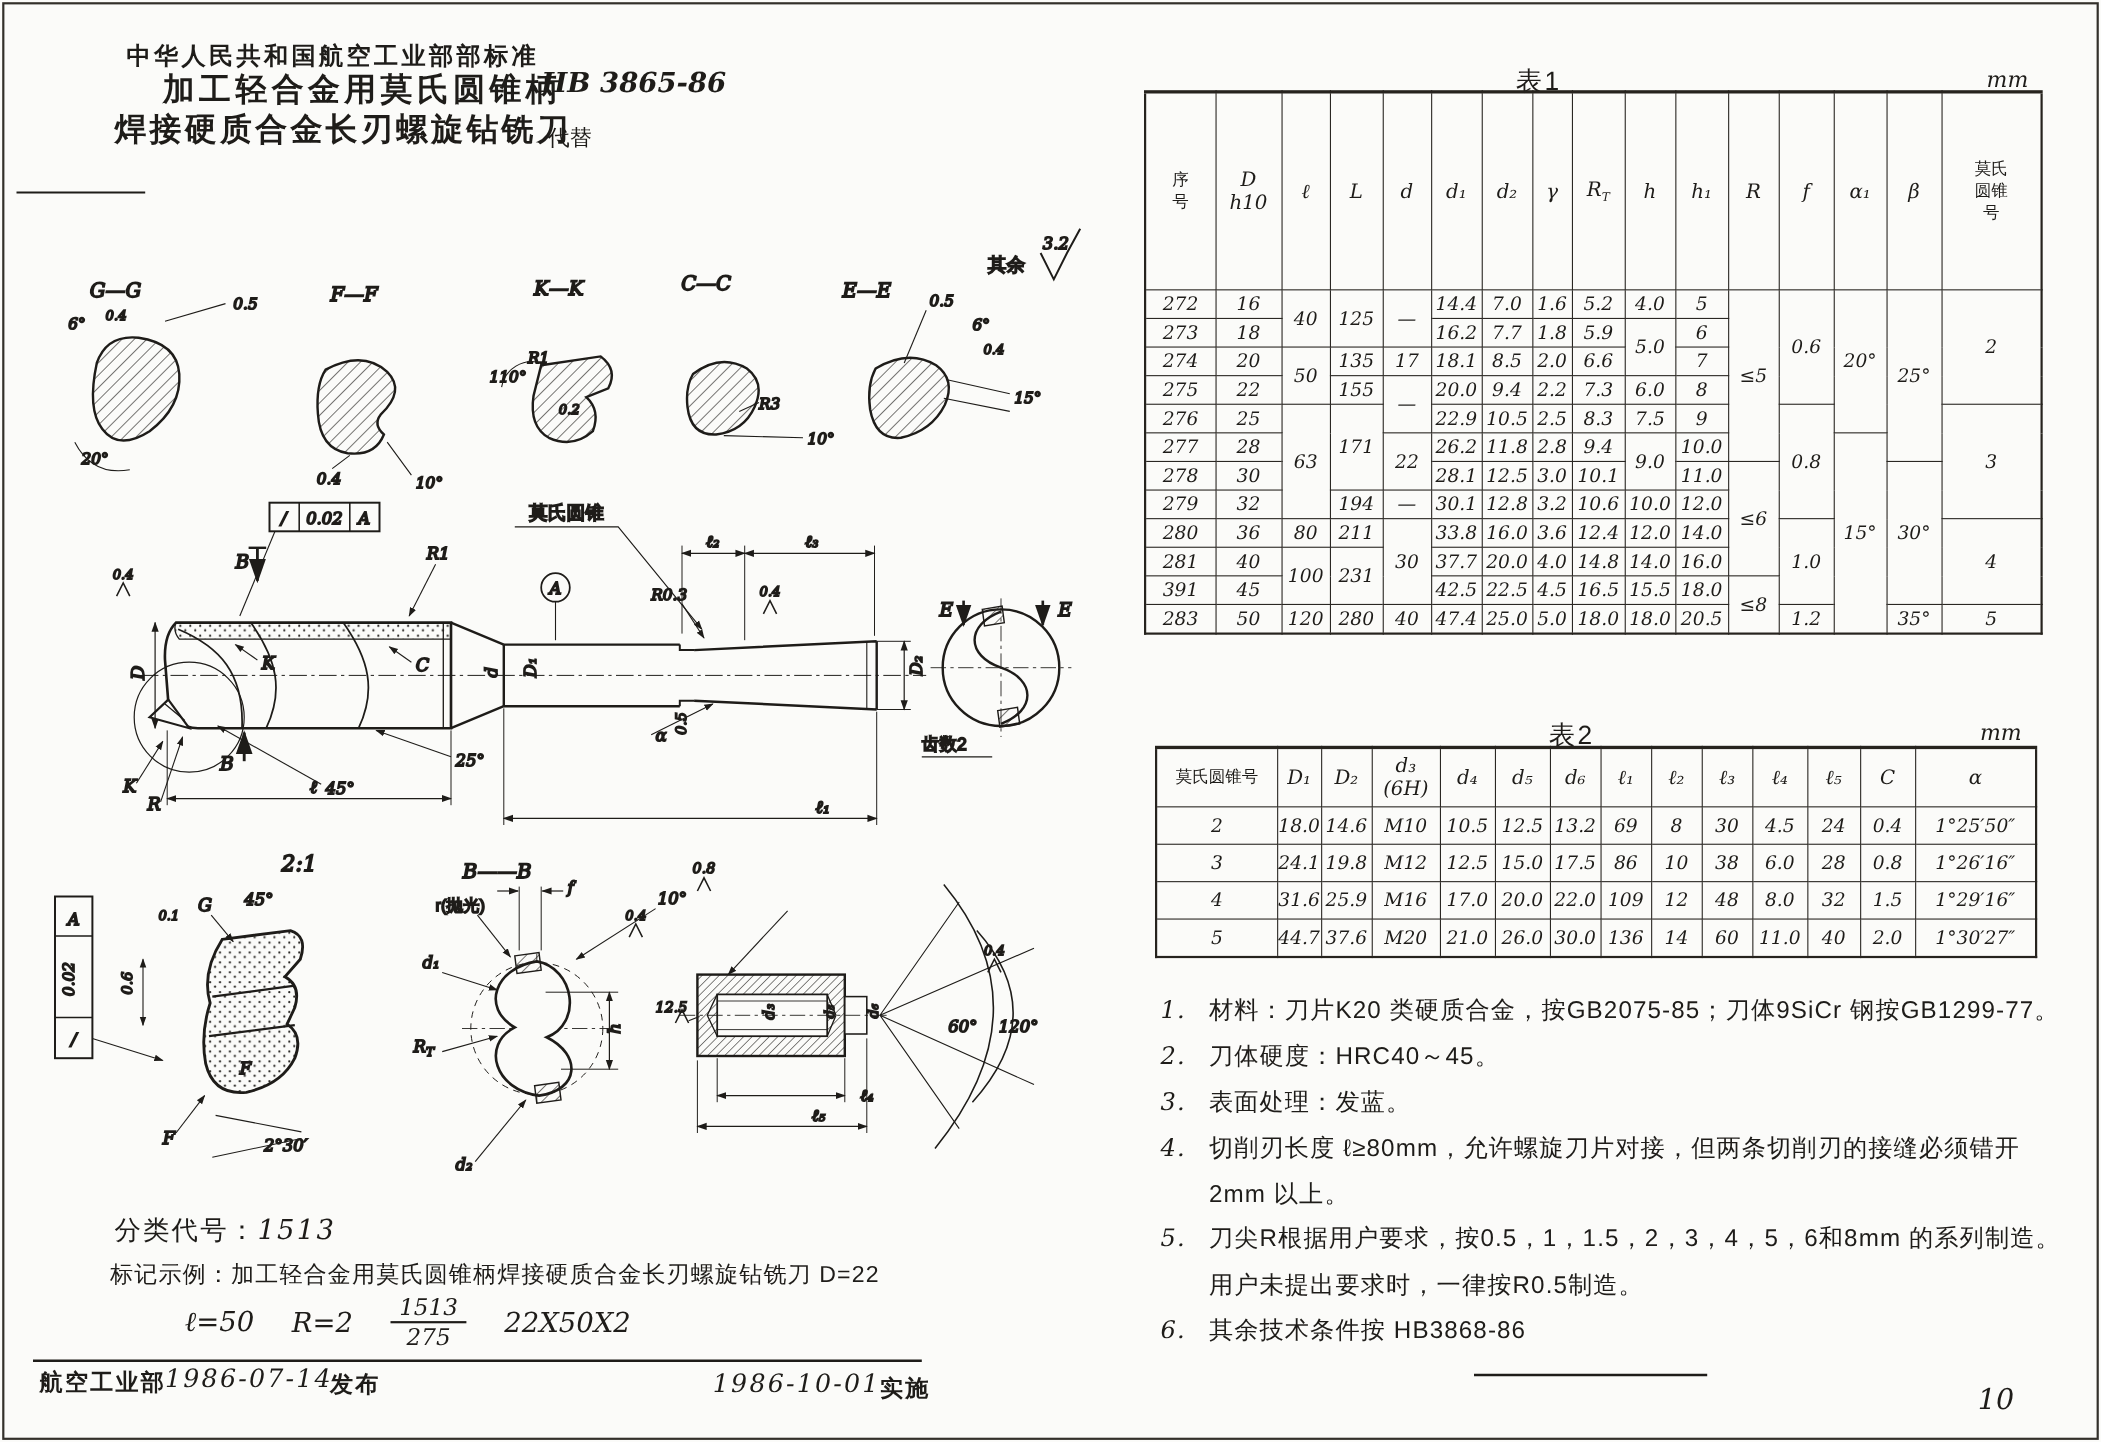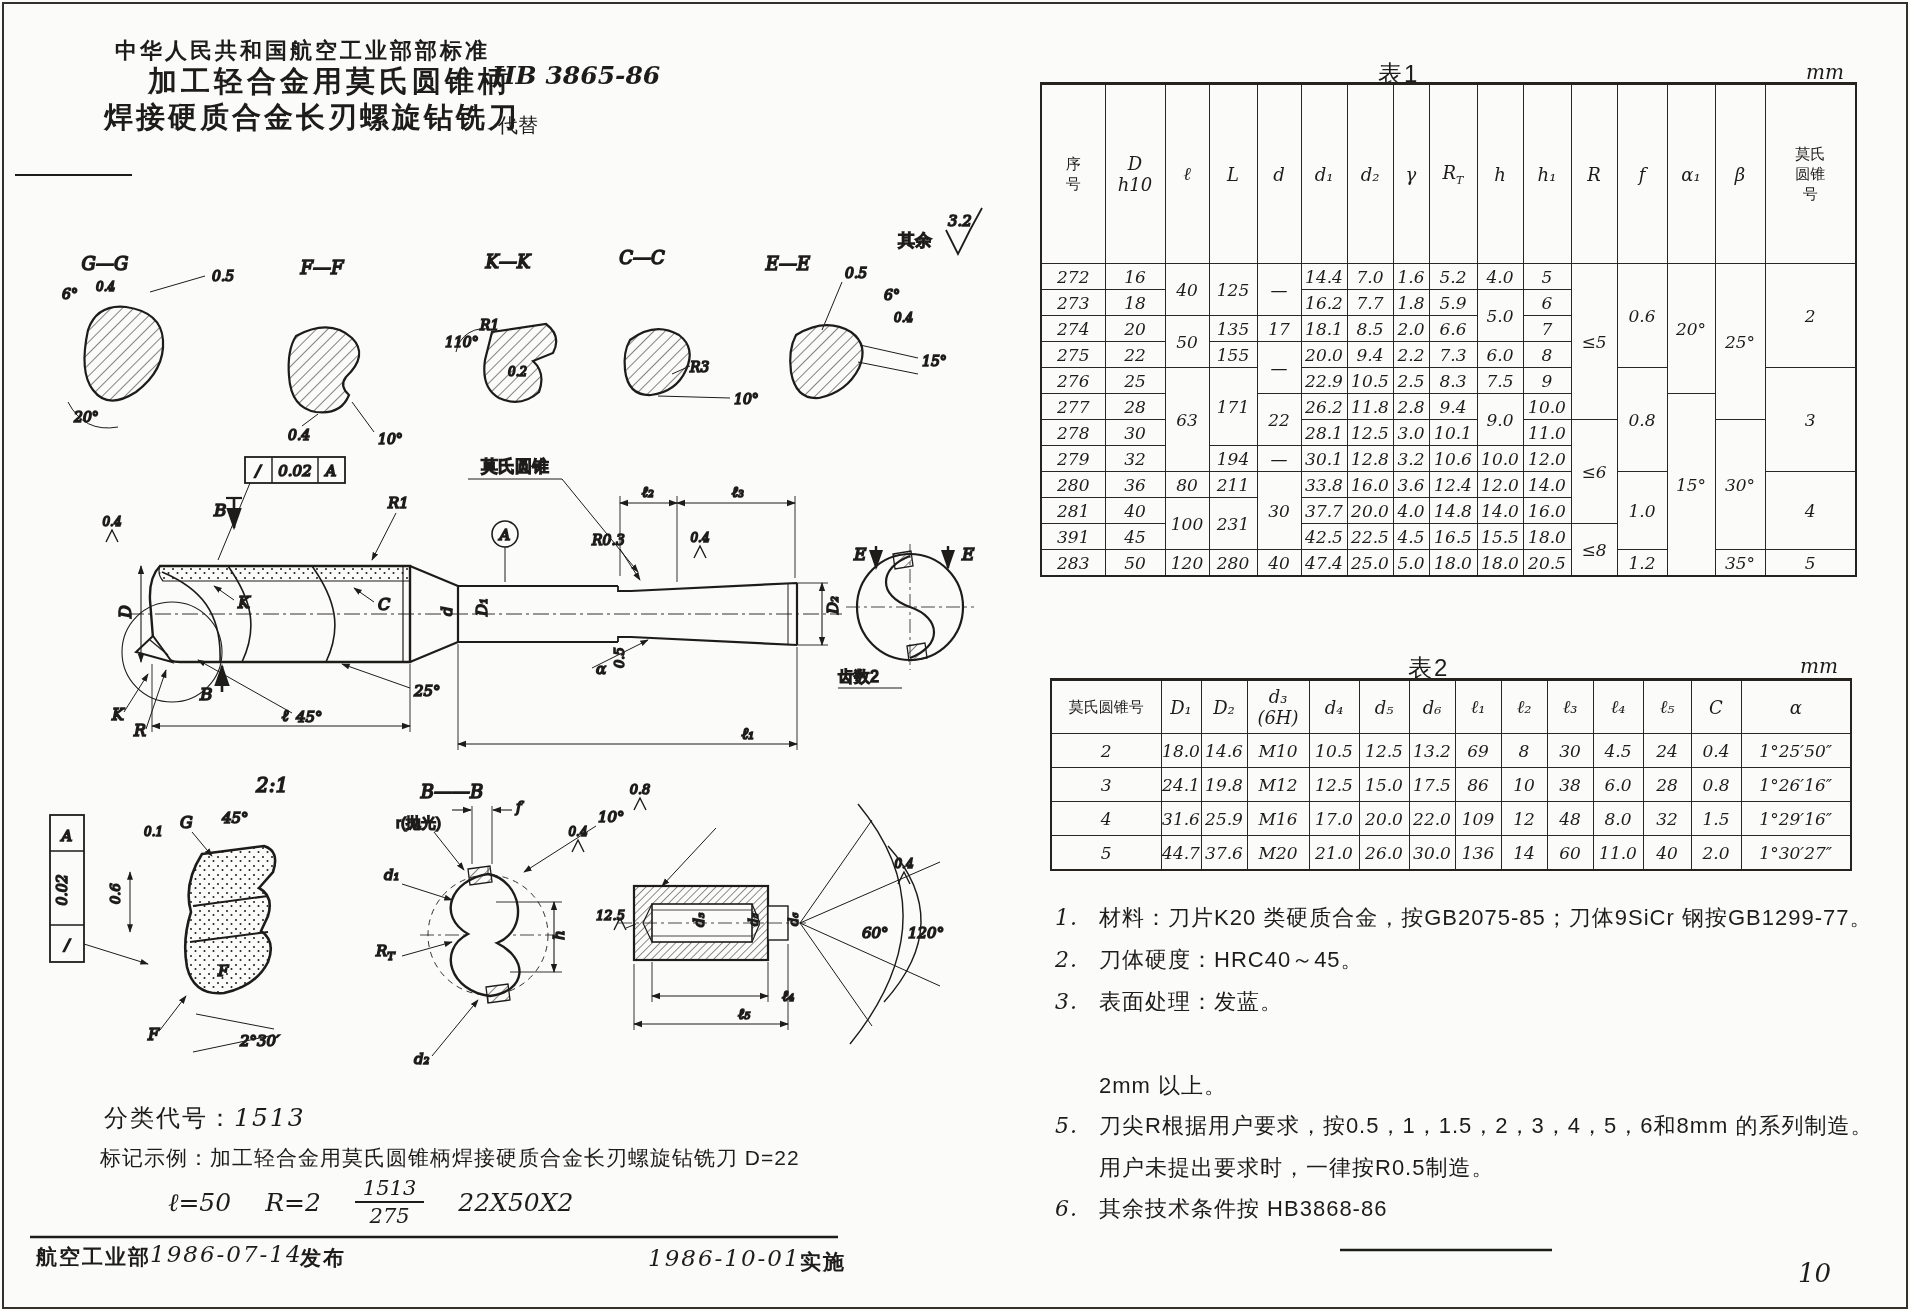--- a/index.html
+++ b/index.html
@@ -642,20 +642,23 @@
 
 <div class="abs noteline" style="left:1055px;top:903px">
   <span class="num">1.</span><span>材料：刀片K20 类硬质合金，按GB2075-85；刀体9SiCr 钢按GB1299-77。</span>
 </div>
 <div class="abs noteline" style="left:1055px;top:945px">
   <span class="num">2.</span><span>刀体硬度：HRC40～45。</span>
 </div>
 <div class="abs noteline" style="left:1055px;top:987px">
   <span class="num">3.</span><span>表面处理：发蓝。</span>
 </div>
+<div class="abs noteline" style="left:1055px;top:1029px">
+  <span class="num">4.</span><span>切削刃长度 ℓ≥80mm，允许螺旋刀片对接，但两条切削刃的接缝必须错开</span>
+</div>
 <div class="abs noteline" style="left:1099px;top:1071px">
   <span>2mm 以上。</span>
 </div>
 <div class="abs noteline" style="left:1055px;top:1111px">
   <span class="num">5.</span><span>刀尖R根据用户要求，按0.5，1，1.5，2，3，4，5，6和8mm 的系列制造。</span>
 </div>
 <div class="abs noteline" style="left:1099px;top:1153px">
   <span>用户未提出要求时，一律按R0.5制造。</span>
 </div>
 <div class="abs noteline" style="left:1055px;top:1194px">

